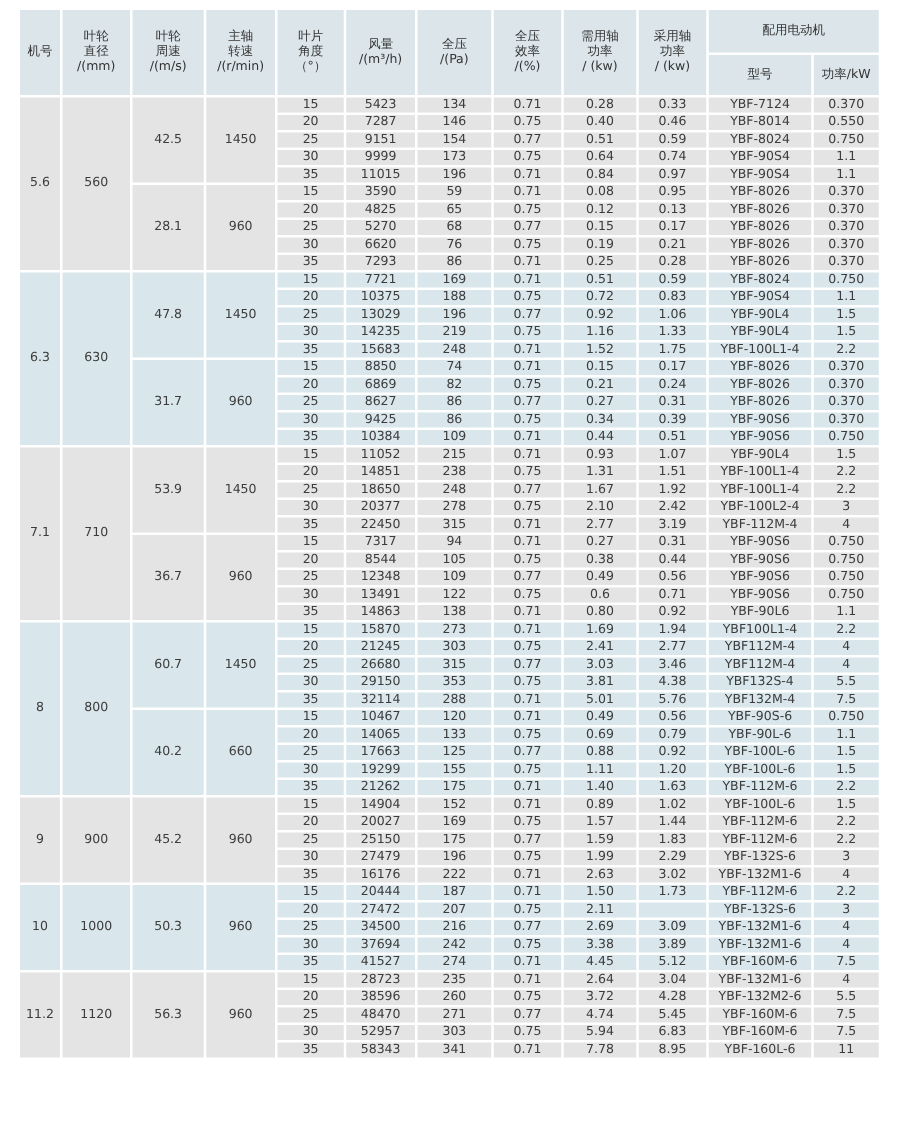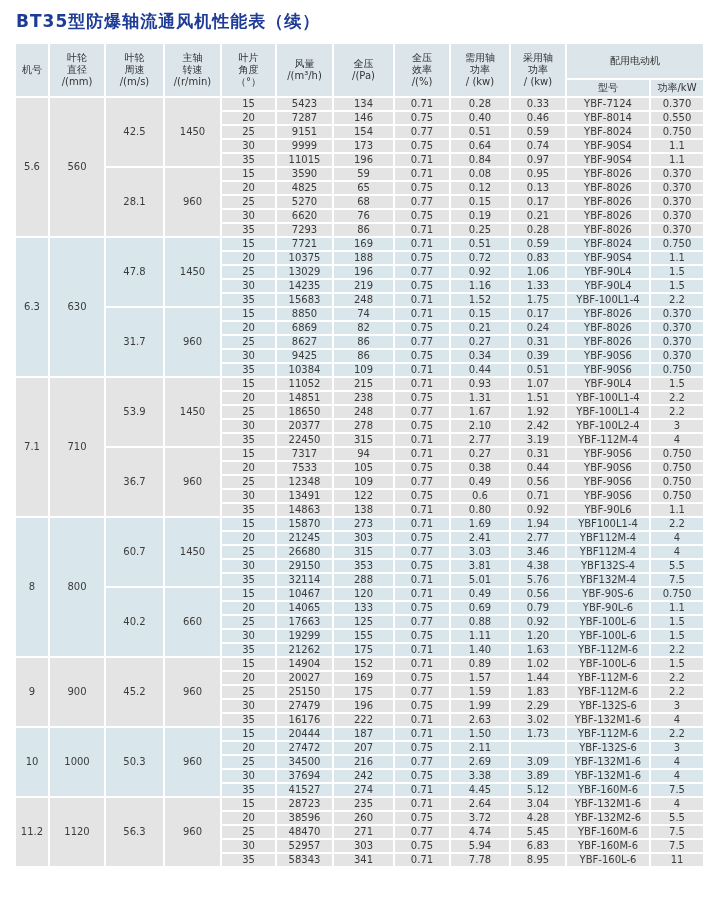--- a/index.html
+++ b/index.html
@@ -31,31 +31,30 @@
     white-space: nowrap;
   }
   thead th {
     background: var(--header-bg, #dce6ea);
     font-weight: 400;
     color: #333;
     line-height: 1.18;
     font-size: 10px;
   }
   thead tr.r1 th { height: 34px; }
-  thead tr.r2 th { height: 16px; }
+  thead tr.r2 th { height: 32px; }
   .hline { display: block; }
   tbody td { height: 12px; line-height: 12px; color: var(--text, #3c3c3c); }
   td.bg-gray { background: var(--row-gray, #e4e4e4); }
   td.bg-blue { background: var(--row-blue, #d9e7ec); }
 </style>
 </head>
 <body>
 
 <div class="page">
-  <div class="title">BT35型防爆轴流通风机性能表（续）</div>
 
   <table class="spec-table">
     <colgroup>
       <col style="width:32px">
         <col style="width:54px">
         <col style="width:57px">
       <col style="width:55px">
         <col style="width:53px">
         <col style="width:55px">
       <col style="width:59px">
@@ -394,21 +393,21 @@
           <td class="bg-gray">7317</td>
           <td class="bg-gray">94</td>
           <td class="bg-gray">0.71</td>
           <td class="bg-gray">0.27</td>
           <td class="bg-gray">0.31</td>
           <td class="bg-gray">YBF-90S6</td>
           <td class="bg-gray">0.750</td>
         </tr>
         <tr>
           <td class="bg-gray">20</td>
-          <td class="bg-gray">7533</td>
+          <td class="bg-gray">8544</td>
           <td class="bg-gray">105</td>
           <td class="bg-gray">0.75</td>
           <td class="bg-gray">0.38</td>
           <td class="bg-gray">0.44</td>
           <td class="bg-gray">YBF-90S6</td>
           <td class="bg-gray">0.750</td>
         </tr>
         <tr>
           <td class="bg-gray">25</td>
           <td class="bg-gray">12348</td>

